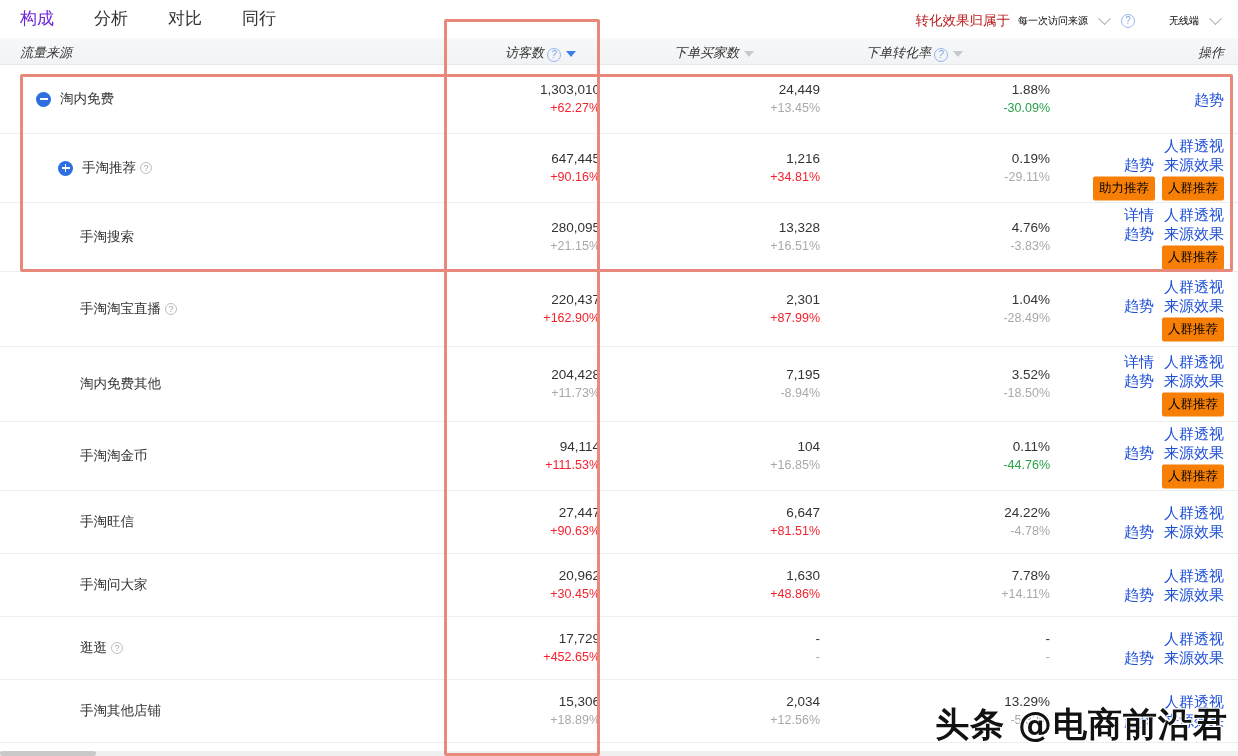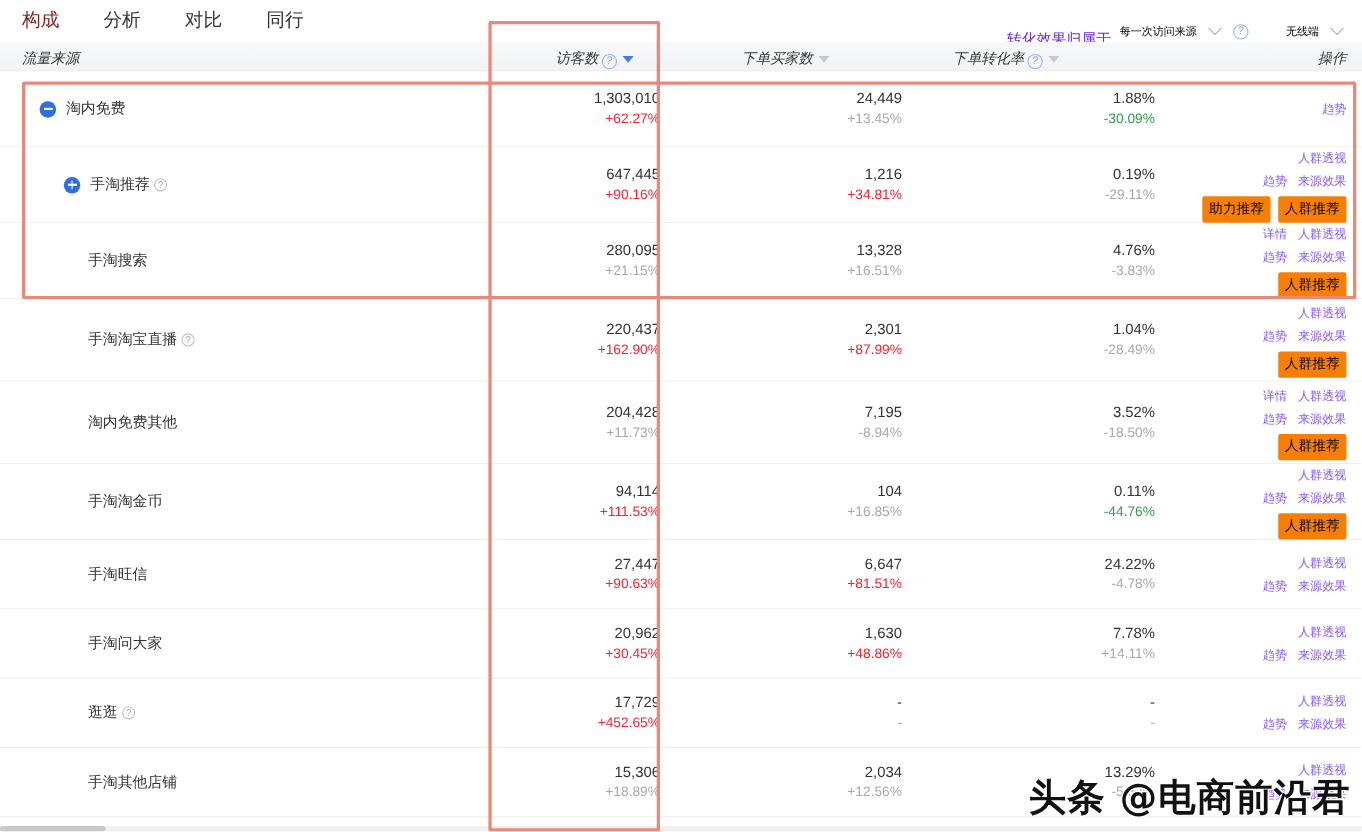--- a/index.html
+++ b/index.html
@@ -15,32 +15,32 @@
   
   .topbar {
     position: absolute; top: 0; left: 0; width: 1238px; height: 38px;
     background: #fff;
   }
   .tabs { position: absolute; left: 20px; top: 8px; display: flex; gap: 40px; }
   .tab {
     font-size: 17px; color: #333; cursor: pointer; position: relative;
     padding-bottom: 9px; line-height: 22px;
   }
-  .tab.active { color: #7f1d1d; }
+  .tab.active { color: #6d28d9; }
   .tab.active::after {
     content: ""; position: absolute; left: 0; right: 0; bottom: -4px;
     height: 3px; background: #3c7ef0; border-radius: 2px;
   }
 
   .topright {
     position: absolute; right: 14px; top: 12px;
     display: flex; align-items: center; gap: 8px;
     font-size: 13.5px; color: #555;
   }
-  .tr-label { color: #6d28d9; font-size: 13.5px; margin-top: 15px; }
+  .tr-label { color: #b91c1c; font-size: 13.5px; }
   .tr-sel { color: #000000; font-size: 10px; cursor: pointer; }
   .caret {
     display: inline-block; width: 9px; height: 9px;
     border-right: 1.4px solid #b0b0b0; border-bottom: 1.4px solid #b0b0b0;
     transform: rotate(45deg) translate(-2px,-2px); margin: 0 4px;
   }
   .qmark {
     display: inline-flex; align-items: center; justify-content: center;
     width: 14px; height: 14px; border-radius: 50%;
     border: 1px solid #9ab6ef; color: #7fa4e8; font-size: 10px;
@@ -106,21 +106,21 @@
   .c1 { left: 444px; width: 156px; padding-right: 8px; }
   .c2 { left: 600px; width: 220px; padding-right: 66px; }
   .c3 { left: 820px; width: 230px; padding-right: 87px; }
   .metric-box { position: absolute; right: inherit; top: 50%; transform: translateY(-50%); width: 100%; }
 
   .ops { left: 1050px; width: 188px; padding-right: 14px; }
   .ops-inner {
     position: absolute; top: 50%; transform: translateY(-50%);
     right: 14px; text-align: right; line-height: 19px;
   }
-  .lnk { color: #8b5cf6; font-size: 11px; cursor: pointer; text-align: right; }
+  .lnk { color: #1d4ed8; font-size: 15px; cursor: pointer; text-align: right; }
   .lnk + .lnk { margin-left: 10px; }
   .badges { margin-top: 3px; display: flex; justify-content: flex-end; gap: 7px; }
   .badge {
     background: #f77f06; color: #000000; font-size: 12.5px;
     padding: 2px 6px 3px; border-radius: 2px; cursor: pointer; white-space: nowrap;
   }
 
   
   .anno {
     position: absolute; border: 3px solid #e8897c; pointer-events: none;

